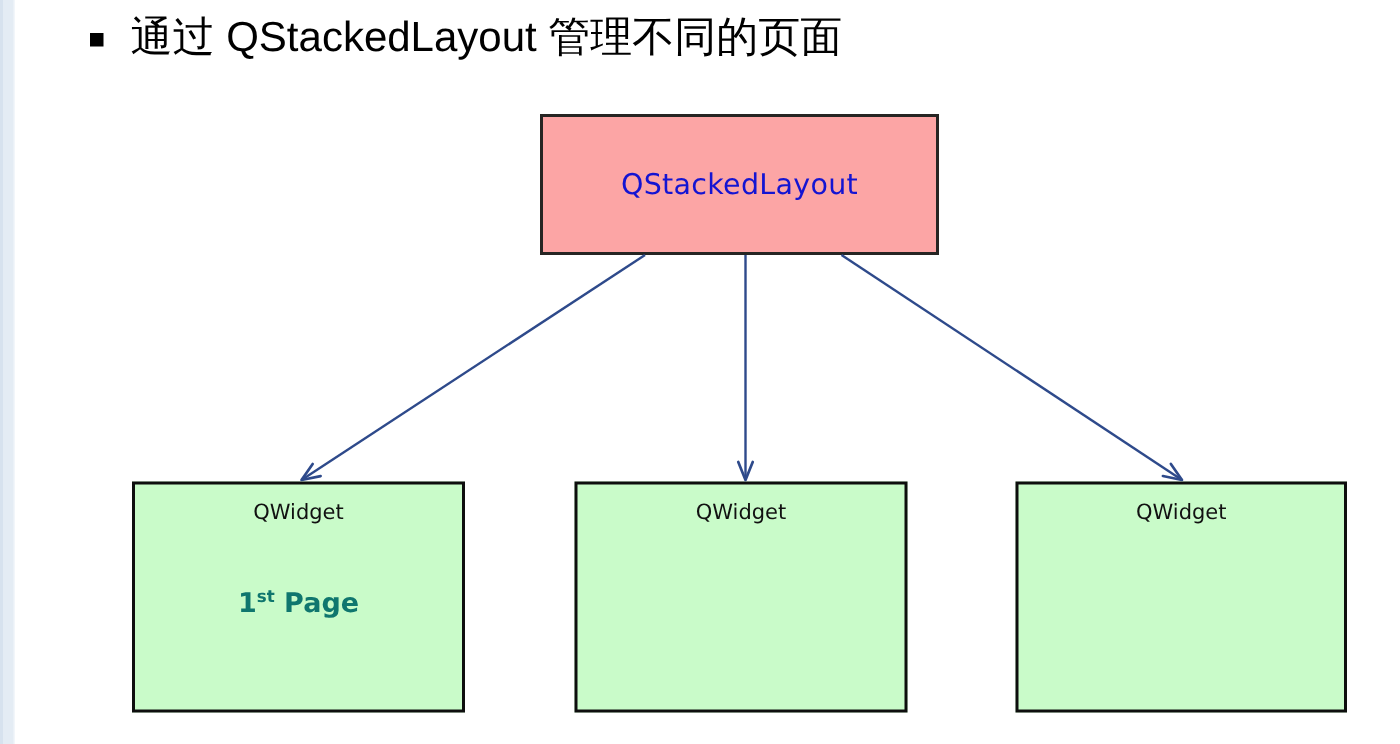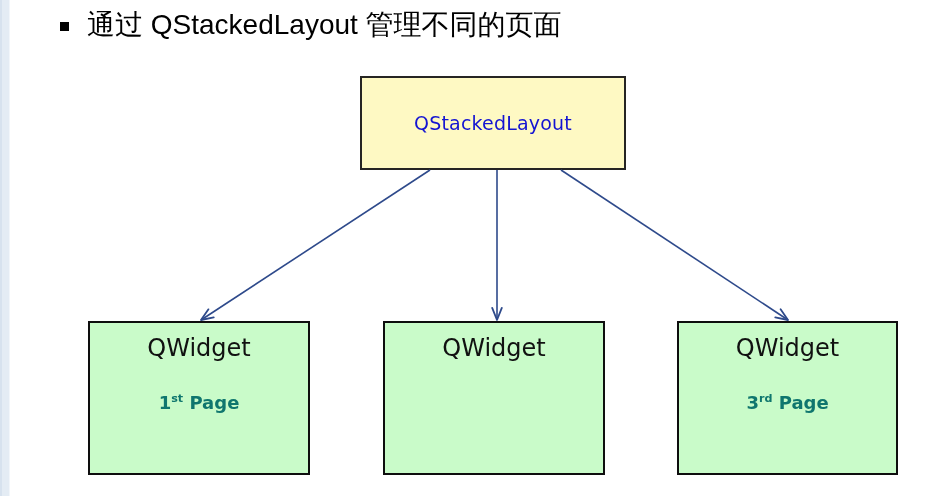--- a/index.html
+++ b/index.html
@@ -66,21 +66,21 @@
   .node-box {
     position: absolute;
     box-sizing: border-box;
     border: 2px solid #1a1a1a;
   }
   #stacked-box {
     left: 360px;
     top: 76px;
     width: 266px;
     height: 94px;
-    background: #fef9c3;
+    background: #fca5a5;
     border-color: #262523;
     display: flex;
     align-items: center;
     justify-content: center;
   }
   #stacked-box-label {
     font-size: 19px;
     color: #1414d2;
     font-family: "DejaVu Sans", sans-serif;
     letter-spacing: 0.2px;
@@ -93,21 +93,21 @@
   }
   #widget-box-1 { left: 88px;  width: 222px; }
   #widget-box-2 { left: 383px; width: 222px; }
   #widget-box-3 { left: 677px; width: 221px; }
   .widget-title {
     position: absolute;
     left: 0;
     top: 11px;
     width: 100%;
     text-align: center;
-    font-size: 24px;
+    font-size: 14px;
     color: #111111;
     font-family: "DejaVu Sans", sans-serif;
   }
   .widget-page {
     position: absolute;
     left: 0;
     top: 69px;
     width: 100%;
     text-align: center;
     font-size: 18px;
@@ -150,21 +150,20 @@
     <div class="widget-title">QWidget</div>
     <div class="widget-page"><span>1</span><sup>st</sup><span> Page</span></div>
   </div>
 
   <div id="widget-box-2" class="node-box widget-box">
     <div class="widget-title">QWidget</div>
   </div>
 
   <div id="widget-box-3" class="node-box widget-box">
     <div class="widget-title">QWidget</div>
-    <div class="widget-page"><span>3</span><sup>rd</sup><span> Page</span></div>
   </div>
 
   <svg id="arrow-layer" viewBox="0 0 933 496" width="933" height="496" xmlns="http://www.w3.org/2000/svg">
     <g id="connectors">
         <line x1="430" y1="170" x2="201" y2="320" stroke="#2e4a8b" stroke-width="1.6"></line>
         <path d="M 208.45685229779824 309.3512745453354 L 201 320 L 213.74113040103325 317.4186057829409" fill="none" stroke="#2e4a8b" stroke-width="1.8" stroke-linecap="round" stroke-linejoin="round"></path>
         <line x1="497" y1="170" x2="497" y2="320" stroke="#2e4a8b" stroke-width="1.6"></line>
         <path d="M 492.1780338976312 307.92735973750536 L 497 320 L 501.8219661023688 307.92735973750536" fill="none" stroke="#2e4a8b" stroke-width="1.8" stroke-linecap="round" stroke-linejoin="round"></path>
         <line x1="561" y1="170" x2="788" y2="320" stroke="#2e4a8b" stroke-width="1.6"></line>
         <path d="M 775.2693701109121 317.36730886219806 L 788 320 L 780.5860984001588 309.3213267178047" fill="none" stroke="#2e4a8b" stroke-width="1.8" stroke-linecap="round" stroke-linejoin="round"></path>

